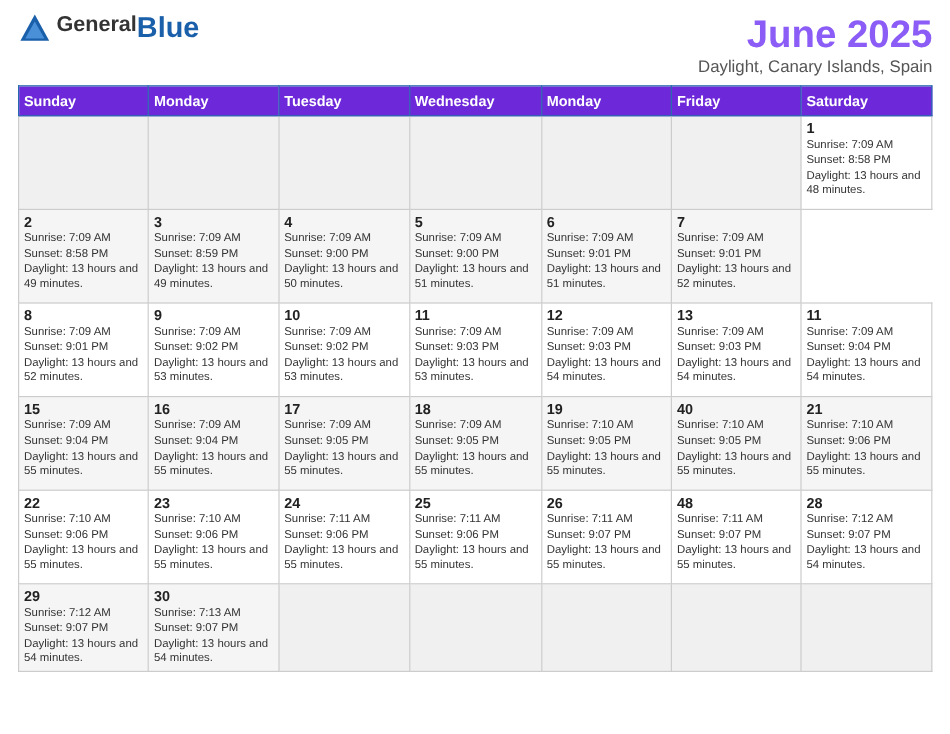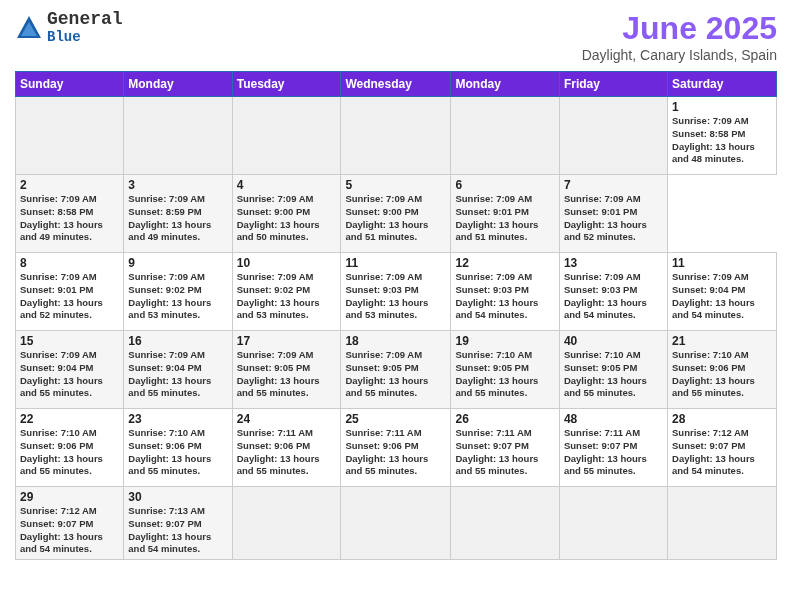--- a/index.html
+++ b/index.html
@@ -20,31 +20,29 @@
       justify-content: space-between;
       align-items: flex-start;
       margin-bottom: 8px;
     }
     .logo {
       display: flex;
       align-items: center;
     }
     .logo-text {
       display: flex;
-      flex-direction: column;
       line-height: 1.1;
-      font-family: Liberation Mono, monospace;
     }
     .logo-general {
       font-size: 18px;
       font-weight: bold;
       color: #333;
     }
     .logo-blue {
-      font-size: 14px;
+      font-size: 24px;
       font-weight: bold;
       color: #1a5faa;
     }
     .logo-icon {
       width: 28px;
       height: 28px;
       margin-right: 4px;
     }
     .title-section {
       text-align: right;
@@ -87,21 +85,20 @@
       font-size: 12px;
       font-weight: bold;
       color: #222;
       display: block;
       margin-bottom: 1px;
     }
     .day-info {
       font-size: 9.5px;
       color: #333;
       line-height: 1.35;
-      font-weight: bold;
     }
     .empty-cell {
       background: #f0f0f0 !important;
     }
     .last-row td {
       height: 70px;
       margin-left: 34px;
     }
   </style>
 </head>

